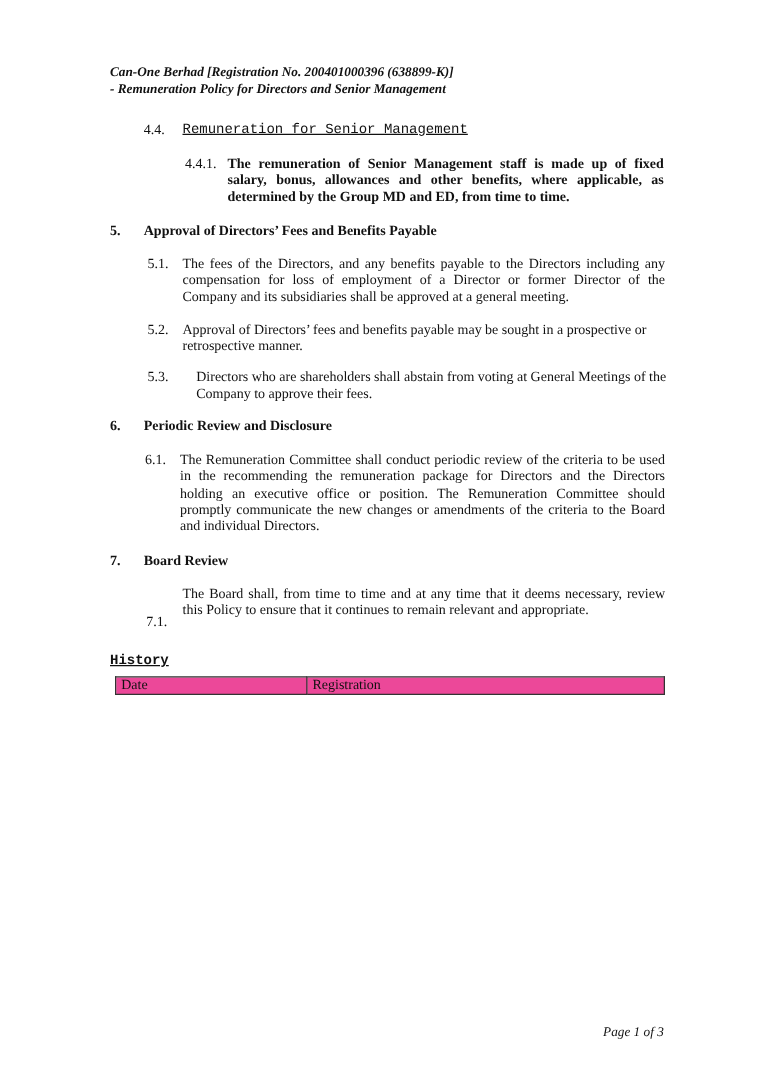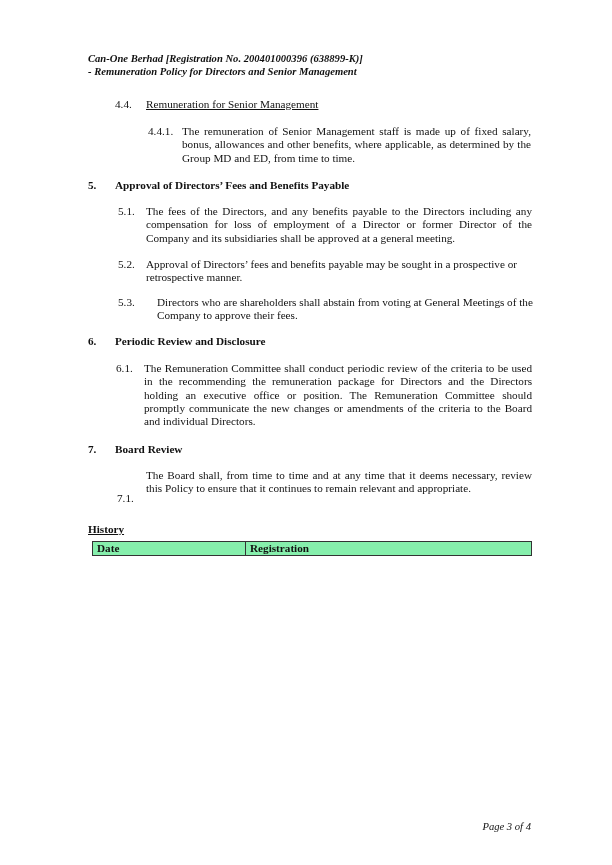--- a/index.html
+++ b/index.html
@@ -24,40 +24,40 @@
     font-size: 10.6px;
     line-height: 13px;
   }
   .num { position: absolute; white-space: nowrap; }
   .para {
     position: absolute;
     text-align: justify;
     white-space: normal;
   }
   .sec-title { font-weight: bold; }
-  .underline { text-decoration: underline; text-underline-offset: 1px; }
+  .underline { text-decoration: underline; text-underline-offset: 1px; font-family: Liberation Mono, monospace; }
 
   table.history {
     position: absolute;
     left: 92px;
     top: 541px;
     width: 440px;
     border-collapse: collapse;
     font-size: 11.2px;
     line-height: 12.5px;
   }
   table.history th, table.history td {
     border: 1px solid #333333;
     padding: 0 0 0 4px;
     text-align: left;
     height: 13px;
   }
   table.history th {
-    background: #86efac;
-    font-weight: bold;
+    background: #ec4899;
+    font-weight: normal;
   }
   table.history .col-date { width: 148px; }
 
   .footer {
     position: absolute;
     right: 81px;
     top: 820px;
     font-style: italic;
     font-size: 10.6px;
     white-space: nowrap;
@@ -66,21 +66,21 @@
 </head>
 <body>
 
 <div class="abs header" style="left:88px; top:52px;">Can-One Berhad [Registration No. 200401000396 (638899-K)]</div>
 <div class="abs header" style="left:88px; top:65px;">-  Remuneration Policy for Directors and Senior Management</div>
 
 <div class="num" style="left:115px; top:98px;">4.4.</div>
 <div class="abs underline" style="left:146px; top:98px;">Remuneration for Senior Management</div>
 
 <div class="num" style="left:148px; top:125px;">4.4.1.</div>
-<div class="para" style="left:182px; top:125px; width:349px;">The remuneration of Senior Management staff is made up of fixed salary, bonus, allowances and other benefits, where applicable, as determined by the Group MD and ED, from time to time.</div>
+<div class="para" style="left:182px; top:125px; width:349px;font-weight:bold;">The remuneration of Senior Management staff is made up of fixed salary, bonus, allowances and other benefits, where applicable, as determined by the Group MD and ED, from time to time.</div>
 
 <div class="num sec-title" style="left:88px; top:179px;">5.</div>
 <div class="abs sec-title" style="left:115px; top:179px;">Approval of Directors’ Fees and Benefits Payable</div>
 
 <div class="num" style="left:118px; top:205px;">5.1.</div>
 <div class="para" style="left:146px; top:205px; width:386px;">The fees of the Directors, and any benefits payable to the Directors including any compensation for loss of employment of a Director or former Director of the Company and its subsidiaries shall be approved at a general meeting.</div>
 
 <div class="num" style="left:118px; top:258px;">5.2.</div>
 <div class="para" style="left:146px; top:258px; width:386px; text-align:left;">Approval of Directors’ fees and benefits payable may be sought in a prospective or retrospective manner.</div>
 
@@ -105,13 +105,13 @@
   <thead>
     <tr>
       <th class="col-date">Date</th>
       <th>Registration</th>
     </tr>
   </thead>
   <tbody>
   </tbody>
 </table>
 
-<div class="footer">Page 3 of 4</div>
+<div class="footer">Page 1 of 3</div>
 
 </body></html>

